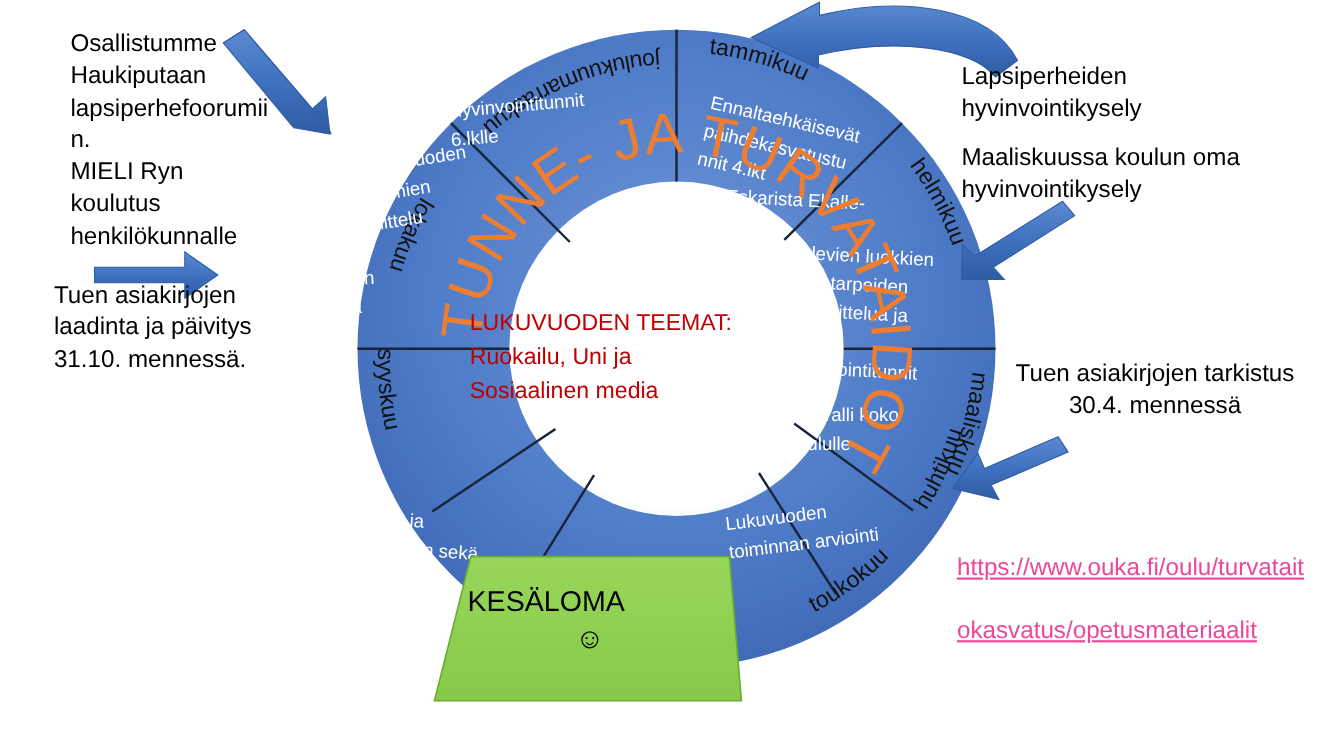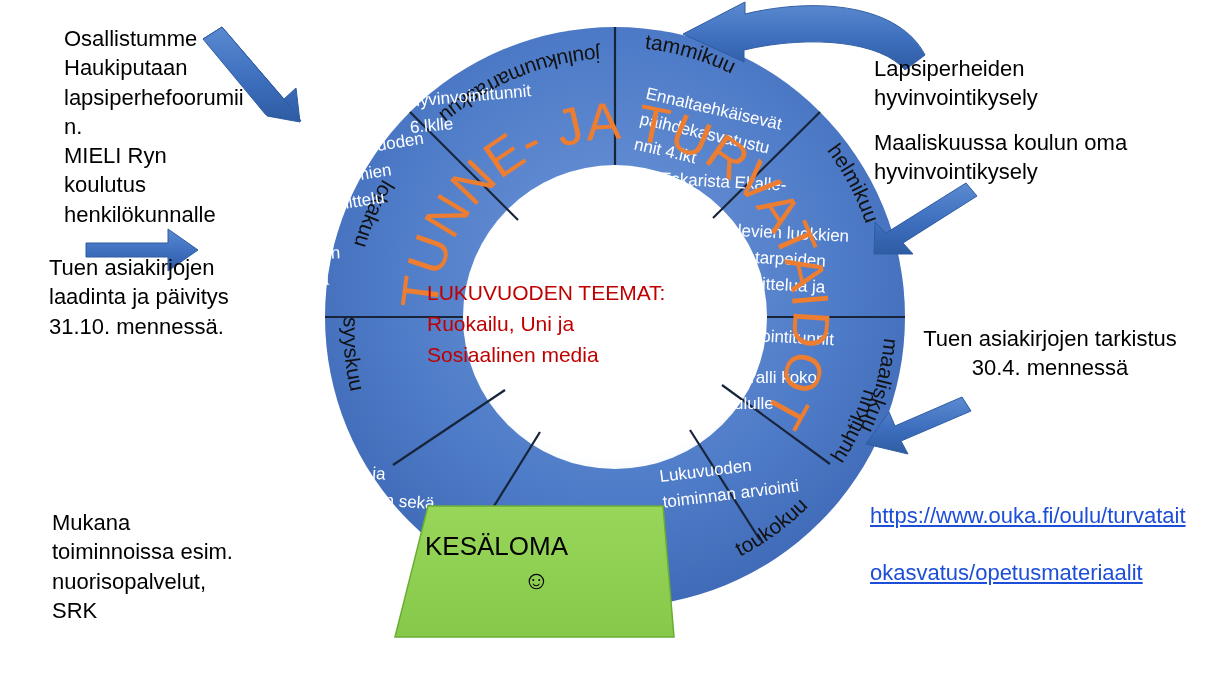--- a/index.html
+++ b/index.html
@@ -29,21 +29,21 @@
     white-space: pre-line;
   }
   .note-left-1 { left: 64px; top: 24px; width: 185px; }
   .note-left-2 { left: 16px; top: 253px; width: 185px; margin-left: 33px; }
   .note-left-3 { left: 52px; top: 508px; width: 190px; }
   .note-right-1 { left: 874px; top: 54px; width: 300px; }
   .note-right-2 { left: 874px; top: 128px; width: 300px; }
   .note-right-3 { left: 910px; top: 324px; width: 280px; text-align: center; }
   .note-right-4 { left: 870px; top: 473px; width: 330px; line-height: 1.30; }
   .link {
-    color: #1d4ed8;
+    color: #ec4899;
     text-decoration: underline;
     display: block;
     word-break: break-all;
   }
   svg.wheel {
     position: absolute;
     left: 0;
     top: 0;
   }
   .month-label {
@@ -264,21 +264,20 @@
     </g>
 
     <g>
       <polygon fill="url(#arrGrad)" stroke="#2f5ca3" stroke-width="1" points="962,397 971,411 901,441 908,454 866,444 889,412 895,426"></polygon>
     </g>
   </svg>
 
   <div class="note note-left-1">Osallistumme Haukiputaan lapsiperhefoorumii n.
 MIELI Ryn koulutus henkilökunnalle</div>
   <div class="note note-left-2">Tuen asiakirjojen laadinta ja päivitys 31.10. mennessä.</div>
-  <div class="note note-left-3">Mukana toiminnoissa esim. nuorisopalvelut, SRK</div>
 
   <div class="note note-right-1">Lapsiperheiden hyvinvointikysely</div>
   <div class="note note-right-2">Maaliskuussa koulun oma hyvinvointikysely</div>
   <div class="note note-right-3">Tuen asiakirjojen tarkistus 30.4. mennessä</div>
 
   <div class="note note-right-4">
     <a class="link" href="#">https://www.ouka.fi/oulu/turvatait</a>
     <a class="link" href="#">okasvatus/opetusmateriaalit</a>
   </div>
 

